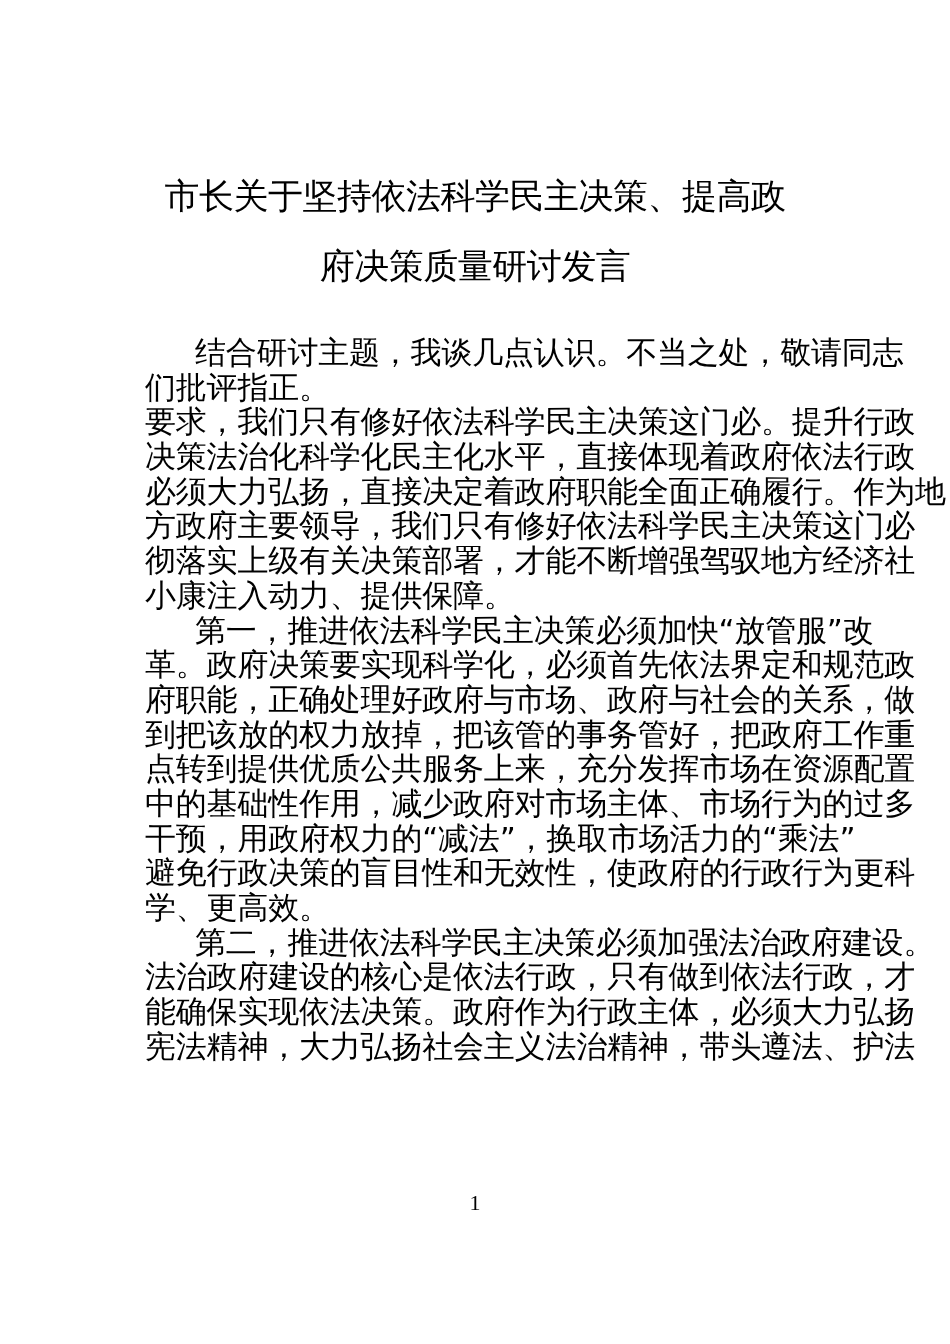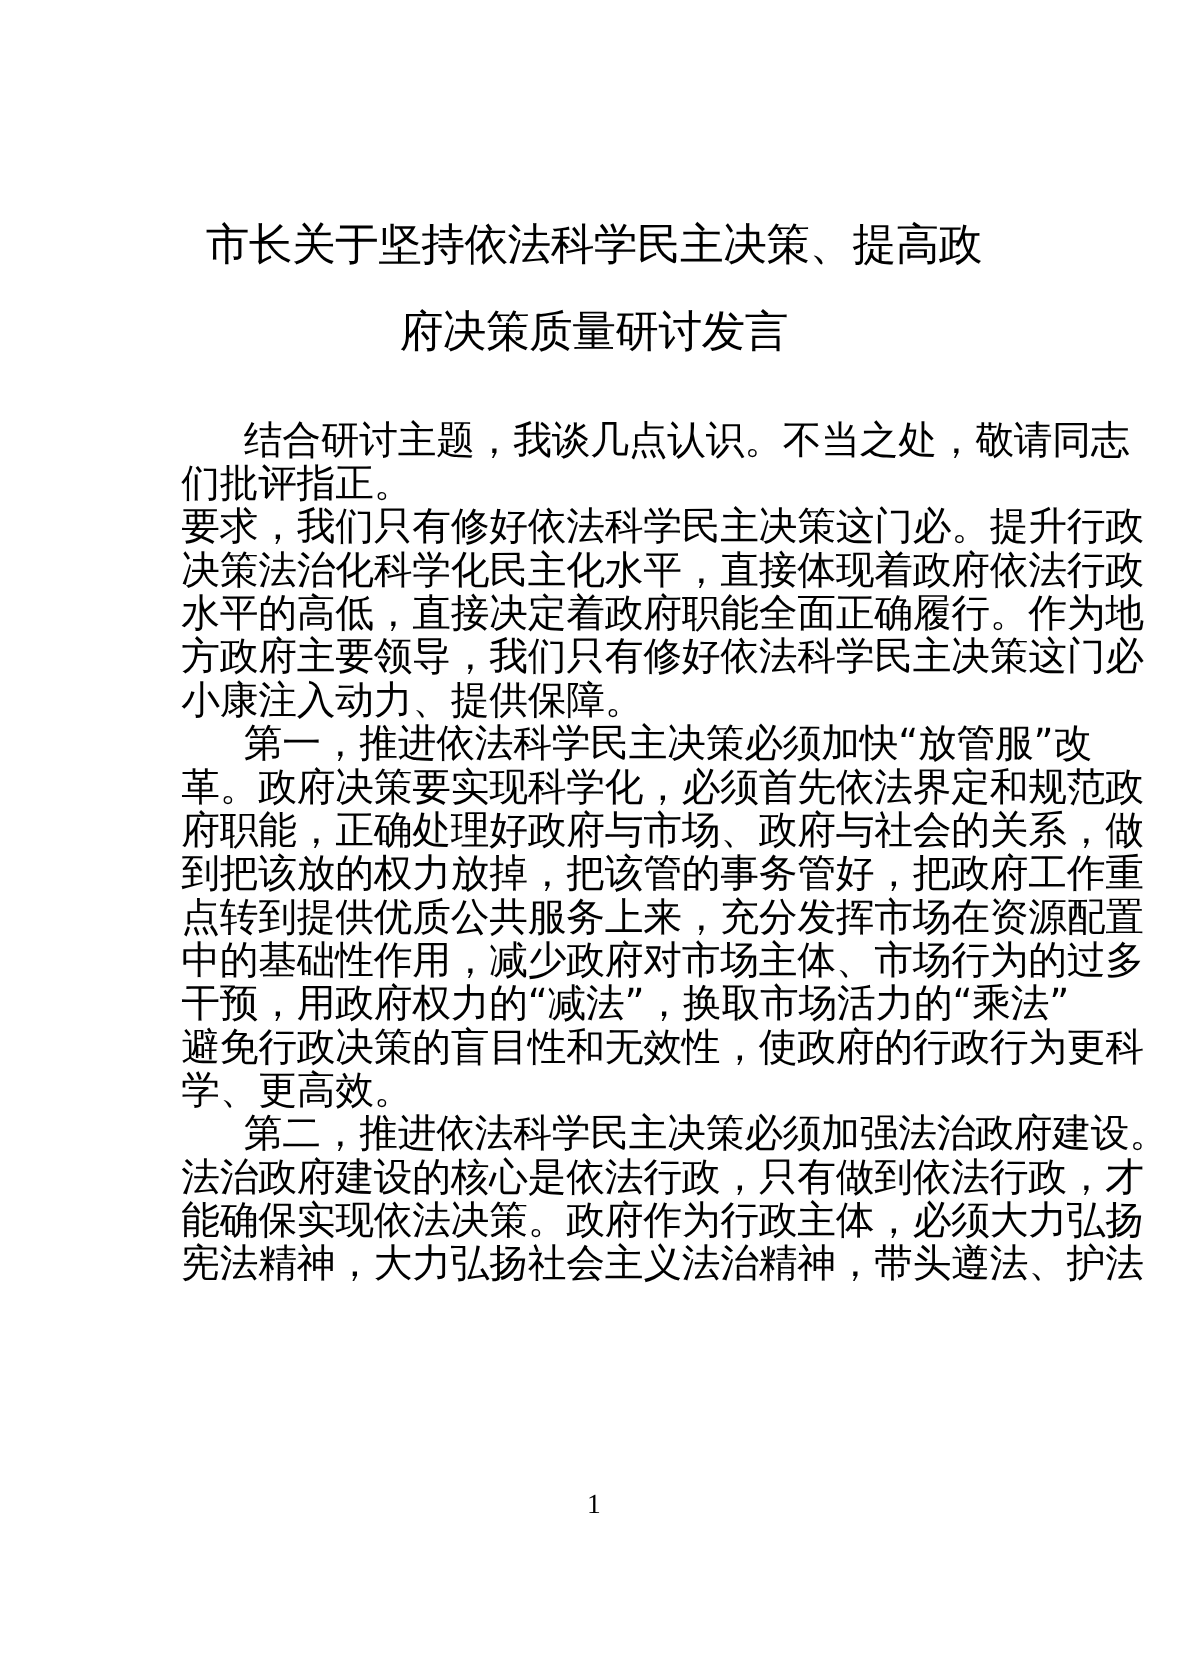--- a/index.html
+++ b/index.html
@@ -71,22 +71,23 @@
   <div class="title">
     <span class="title-line">市长关于坚持依法科学民主决策、提高政</span>
     <span class="title-line">府决策质量研讨发言</span>
   </div>
 
   <div class="body" id="body-container">
       <span class="line indent">结合研讨主题，我谈几点认识。不当之处，敬请同志</span>
       <span class="line">们批评指正。</span>
       <span class="line">要求，我们只有修好依法科学民主决策这门必。提升行政</span>
       <span class="line">决策法治化科学化民主化水平，直接体现着政府依法行政</span>
-      <span class="line">水平的高低，直接决定着政府职能全面正确履行。作为地</span>
+      <span class="line">必须大力弘扬，直接决定着政府职能全面正确履行。作为地</span>
       <span class="line">方政府主要领导，我们只有修好依法科学民主决策这门必</span>
+      <span class="line">彻落实上级有关决策部署，才能不断增强驾驭地方经济社</span>
       <span class="line">小康注入动力、提供保障。</span>
       <span class="line indent">第一，推进依法科学民主决策必须加快“放管服”改</span>
       <span class="line">革。政府决策要实现科学化，必须首先依法界定和规范政</span>
       <span class="line">府职能，正确处理好政府与市场、政府与社会的关系，做</span>
       <span class="line">到把该放的权力放掉，把该管的事务管好，把政府工作重</span>
       <span class="line">点转到提供优质公共服务上来，充分发挥市场在资源配置</span>
       <span class="line">中的基础性作用，减少政府对市场主体、市场行为的过多</span>
       <span class="line">干预，用政府权力的“减法”，换取市场活力的“乘法”</span>
       <span class="line">避免行政决策的盲目性和无效性，使政府的行政行为更科</span>
       <span class="line">学、更高效。</span>

